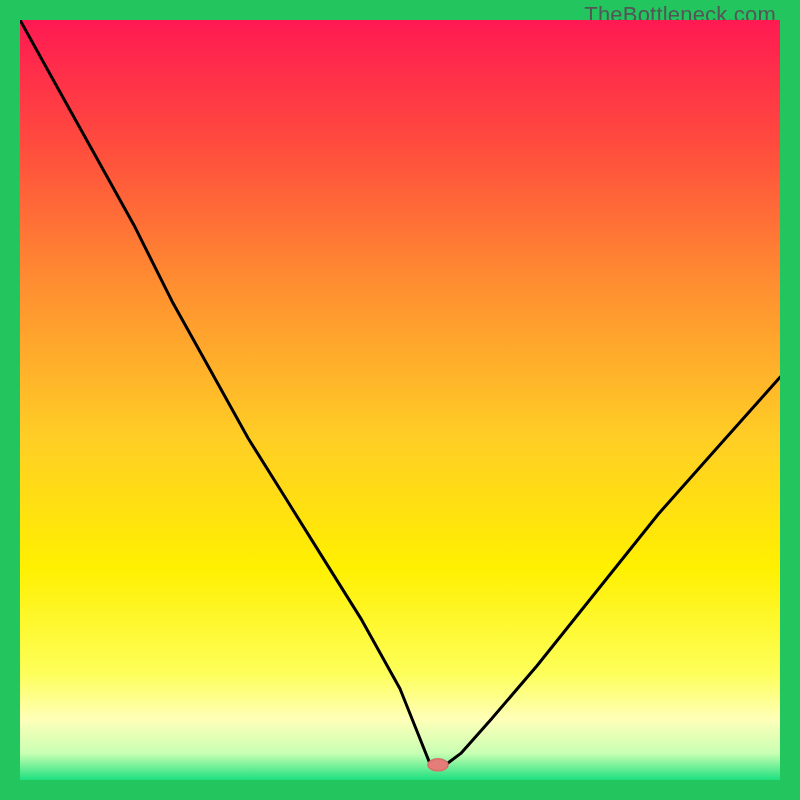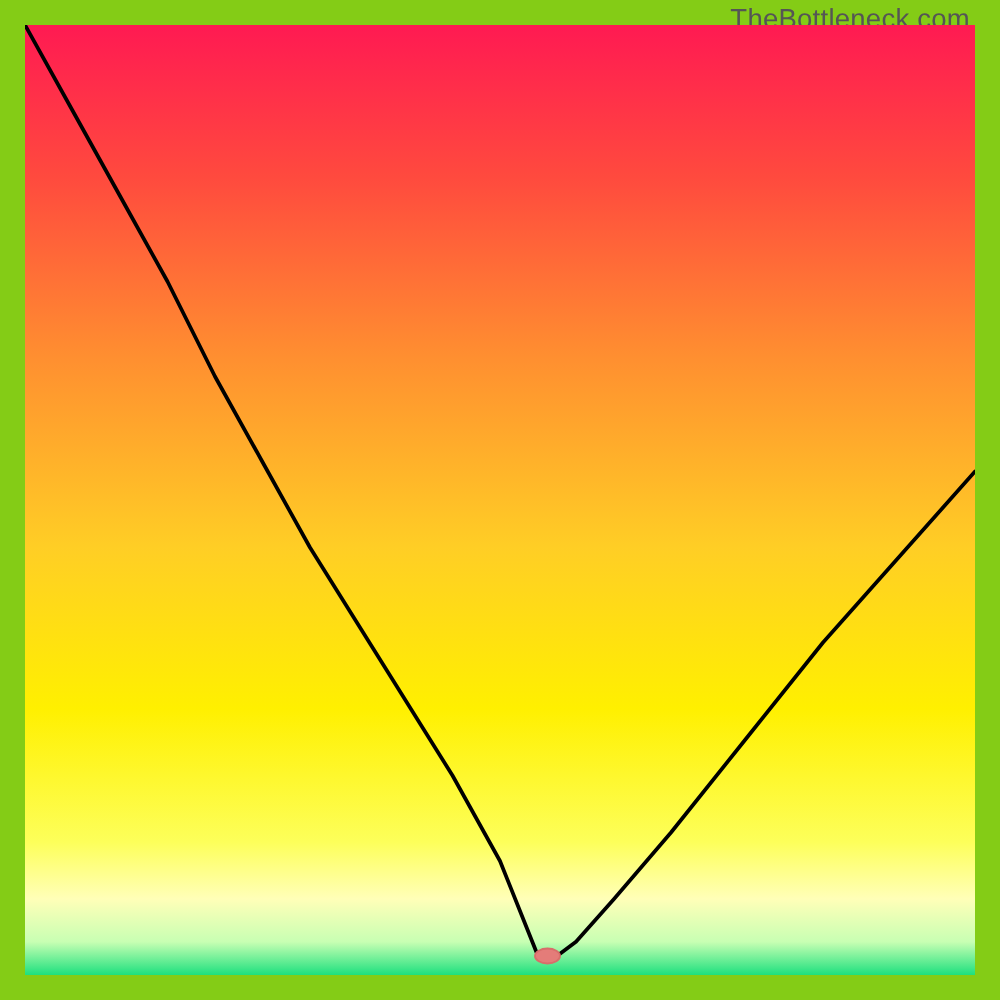--- a/index.html
+++ b/index.html
@@ -1,21 +1,21 @@
 <!DOCTYPE html>
 <html><head>
 <meta charset="utf-8">
 <style>
   * { margin: 0; padding: 0; box-sizing: border-box; }
   html, body { width: 800px; height: 800px; overflow: hidden; background: #000; }
   .frame {
     position: relative;
     width: 800px;
     height: 800px;
-    background: #84cc16;
+    background: #22c55e;
   }
   .plot {
     position: absolute;
     left: 20px;
     top: 20px;
     width: 760px;
     height: 760px;
     overflow: hidden;
   }
   .watermark {

